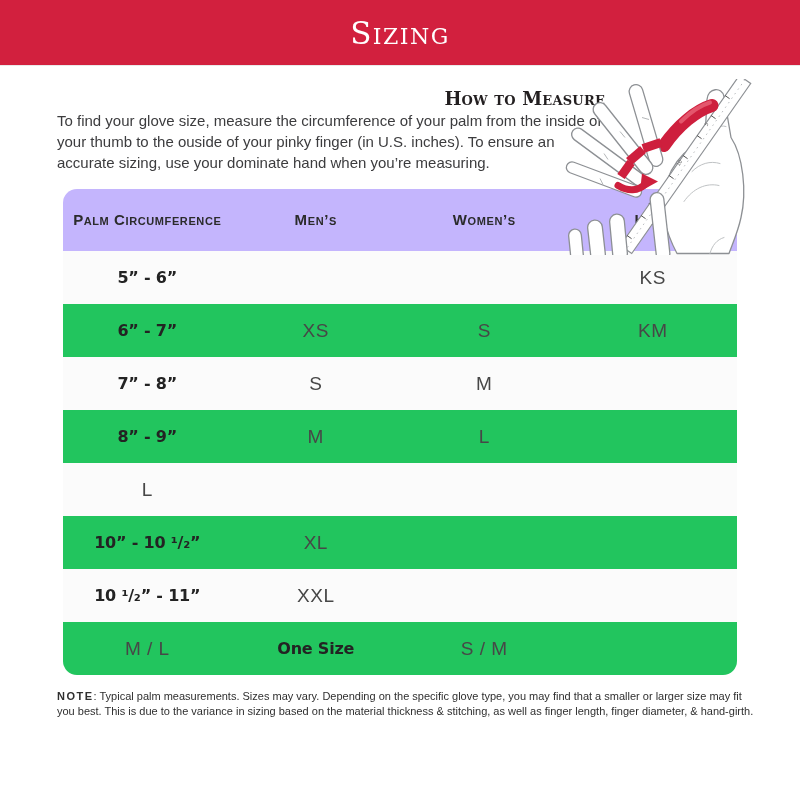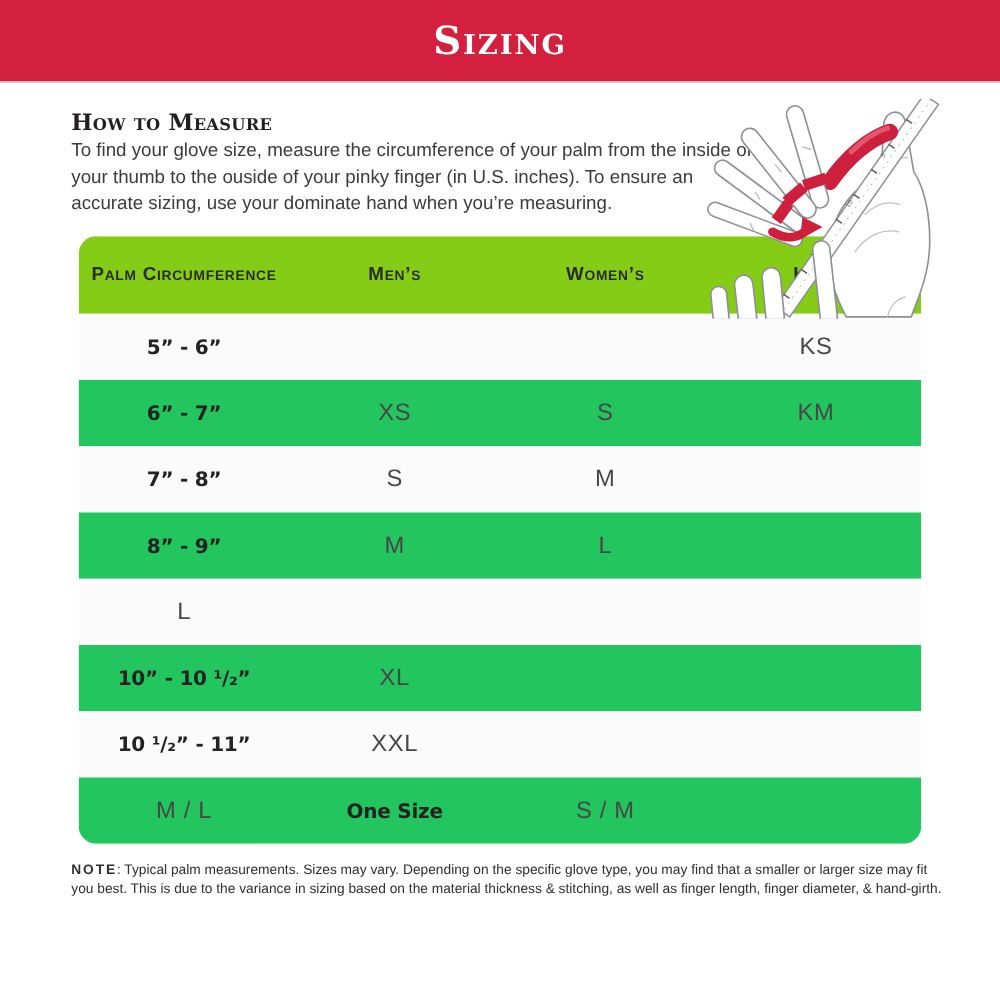--- a/index.html
+++ b/index.html
@@ -8,41 +8,41 @@
     font-family:"Liberation Sans",sans-serif;color:#3d3d3f;
   }
   
   .banner{
     height:65px;background:#D2203E;
     display:flex;align-items:center;justify-content:center;
     border-bottom:1px solid #e9e9e9;
   }
   .banner h1{
     margin:0;font-family:"DejaVu Serif",serif;font-variant:small-caps;
-    font-weight:700;font-size:31px;letter-spacing:1.5px;color:#ffffff;
+    font-weight:400;font-size:31px;letter-spacing:1.5px;color:#ffffff;
   }
   
   .howto{position:relative;margin:22px 42px 0 57px;}
   .howto .text{width:548px;}
   .howto h2{
     margin:0;font-family:"DejaVu Serif",serif;font-variant:small-caps;
-    font-size:18px;line-height:22px;color:#231f20;font-weight:700;letter-spacing:.2px;
+    font-size:18px;line-height:22px;color:#231f20;font-weight:700;letter-spacing:.2px;text-align:right;
   }
   .howto p{margin:0;font-size:15px;line-height:21px;color:#3c3c3e;}
   .howto p + p{margin-top:7px;}
   .illustration{position:absolute;top:-9px;right:-2px;width:200px;height:176px;}
   
   .size-table{margin:16px 63px 0;border-radius:14px;overflow:hidden;}
   .trow{
     display:grid;grid-template-columns:1fr 1fr 1fr 1fr;
     height:53px;align-items:center;text-align:center;background:#FBFBFB;
   }
   .trow.gray{background:#22c55e;}
   .trow.thead{
-    height:62px;background:#84cc16;
+    height:62px;background:#c4b5fd;
     font-variant:small-caps;font-weight:700;font-size:15px;
     letter-spacing:.6px;color:#2b2b2b;line-height:1.3;
   }
   .trow.thead .cell{max-width:150px;justify-self:center;}
   .cell.palm{
     font-family:"DejaVu Sans",sans-serif;font-weight:700;
     font-size:16px;color:#232323;letter-spacing:-.2px;
   }
   .cell.size{font-size:19px;color:#474747;letter-spacing:.5px;}
   

